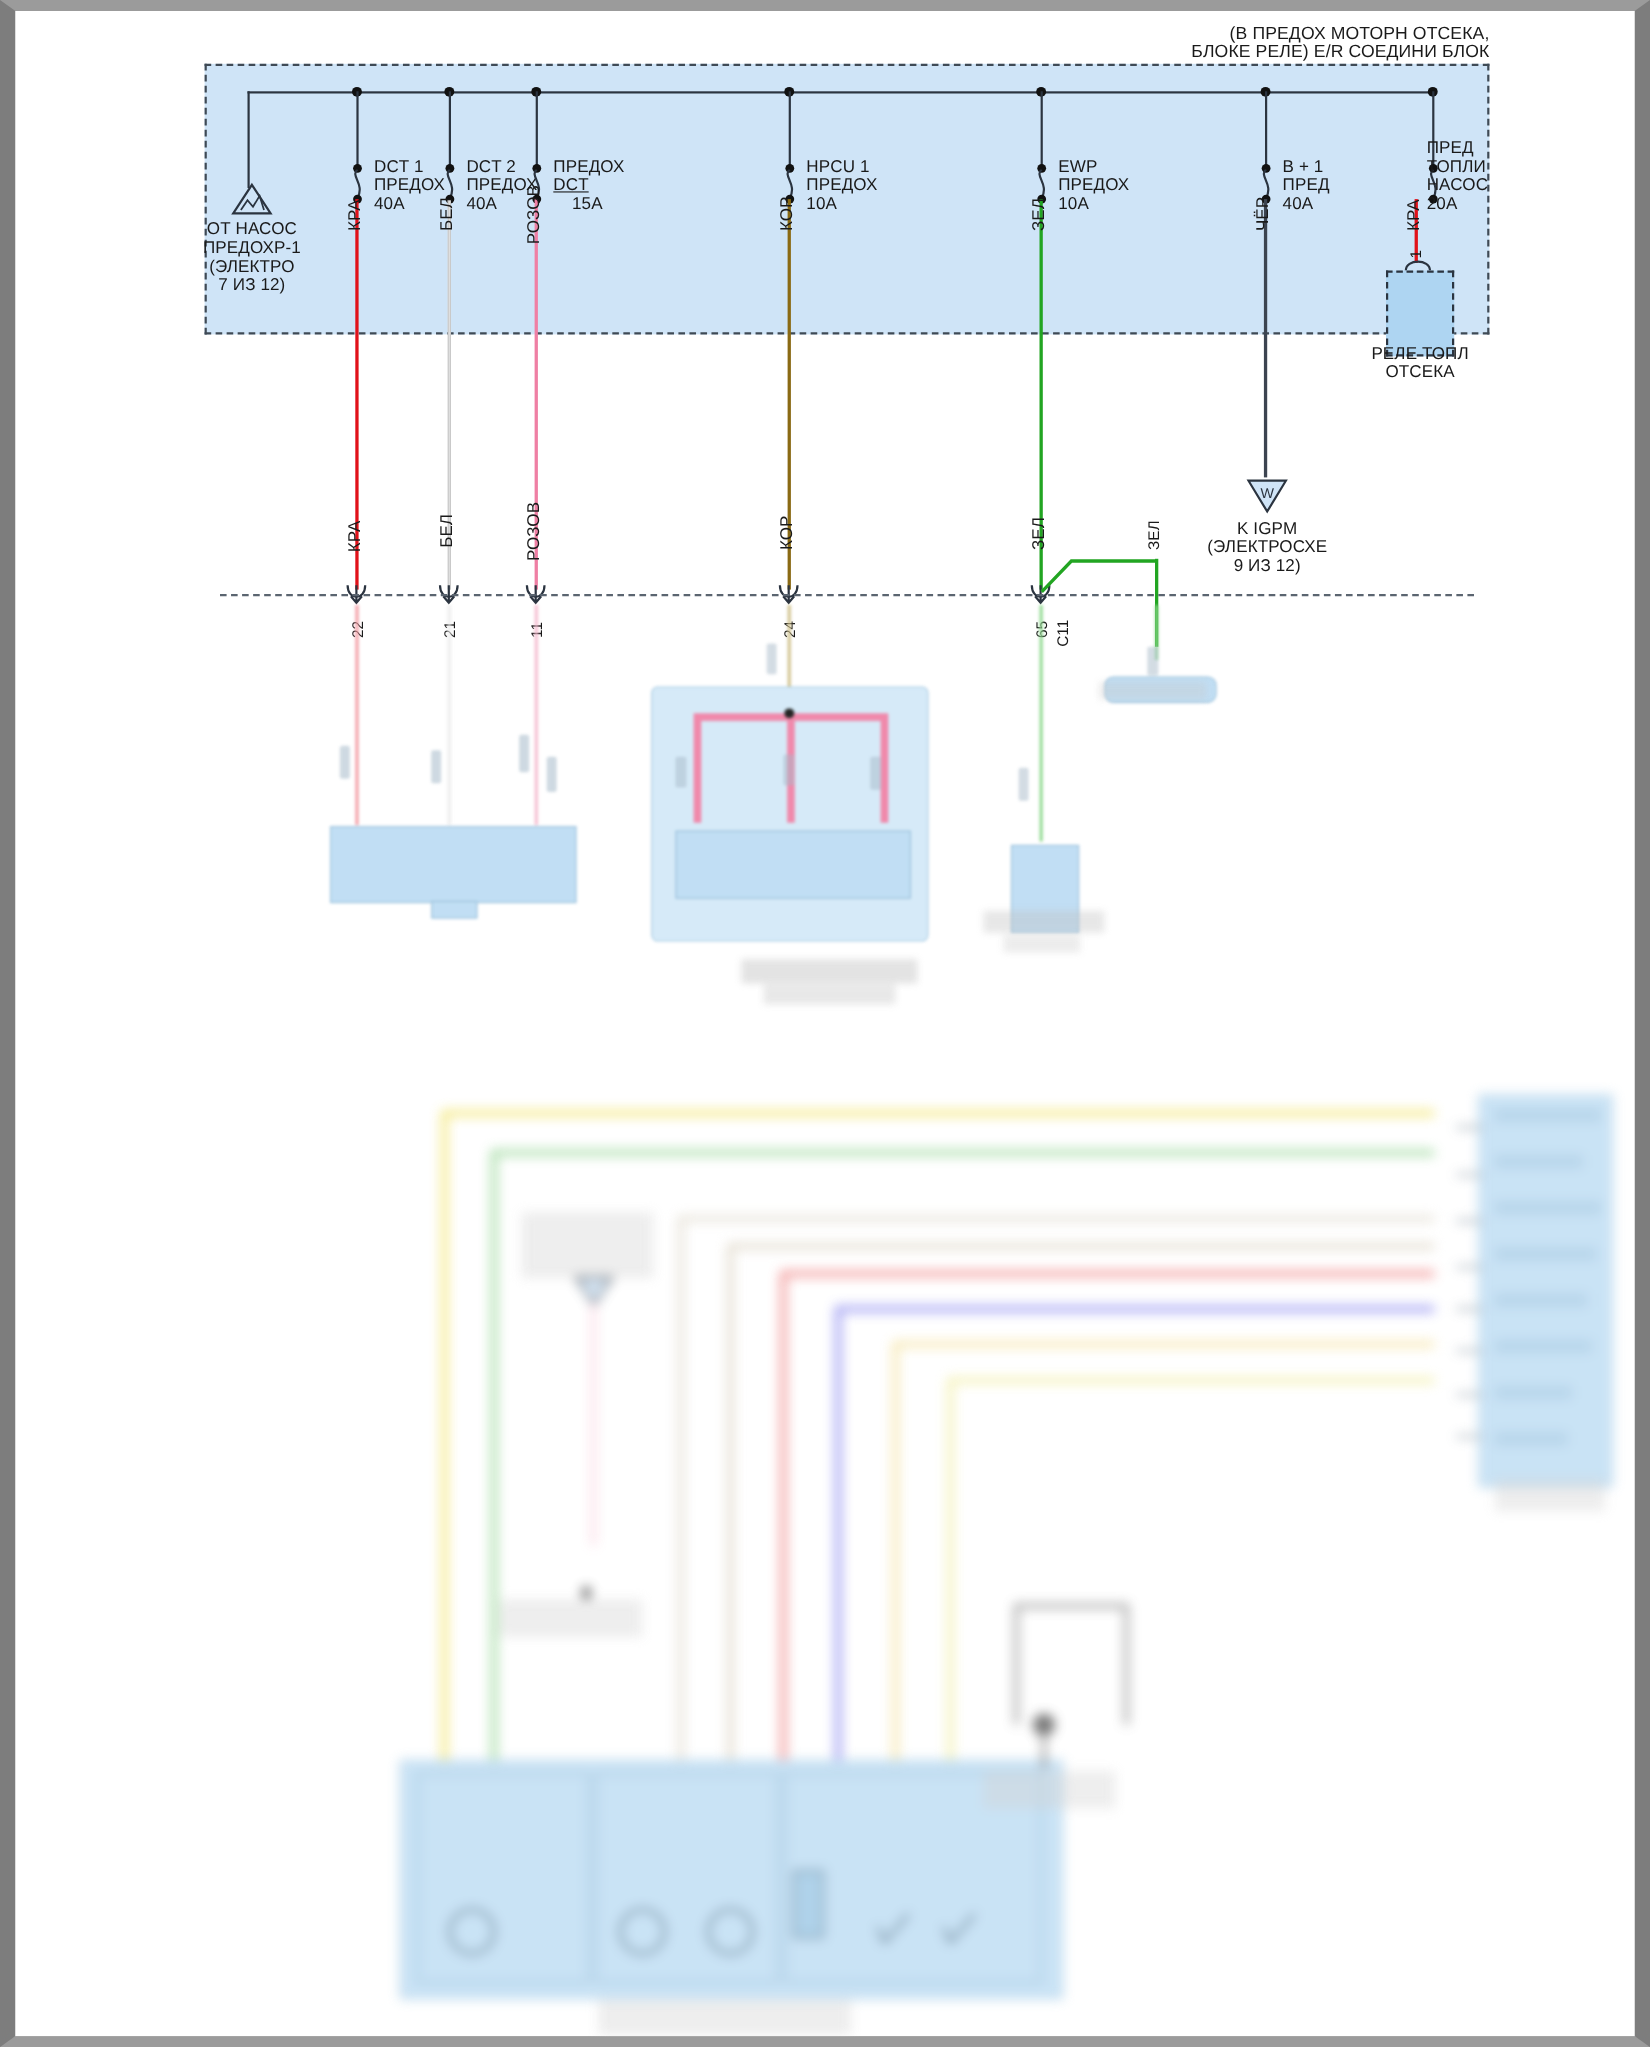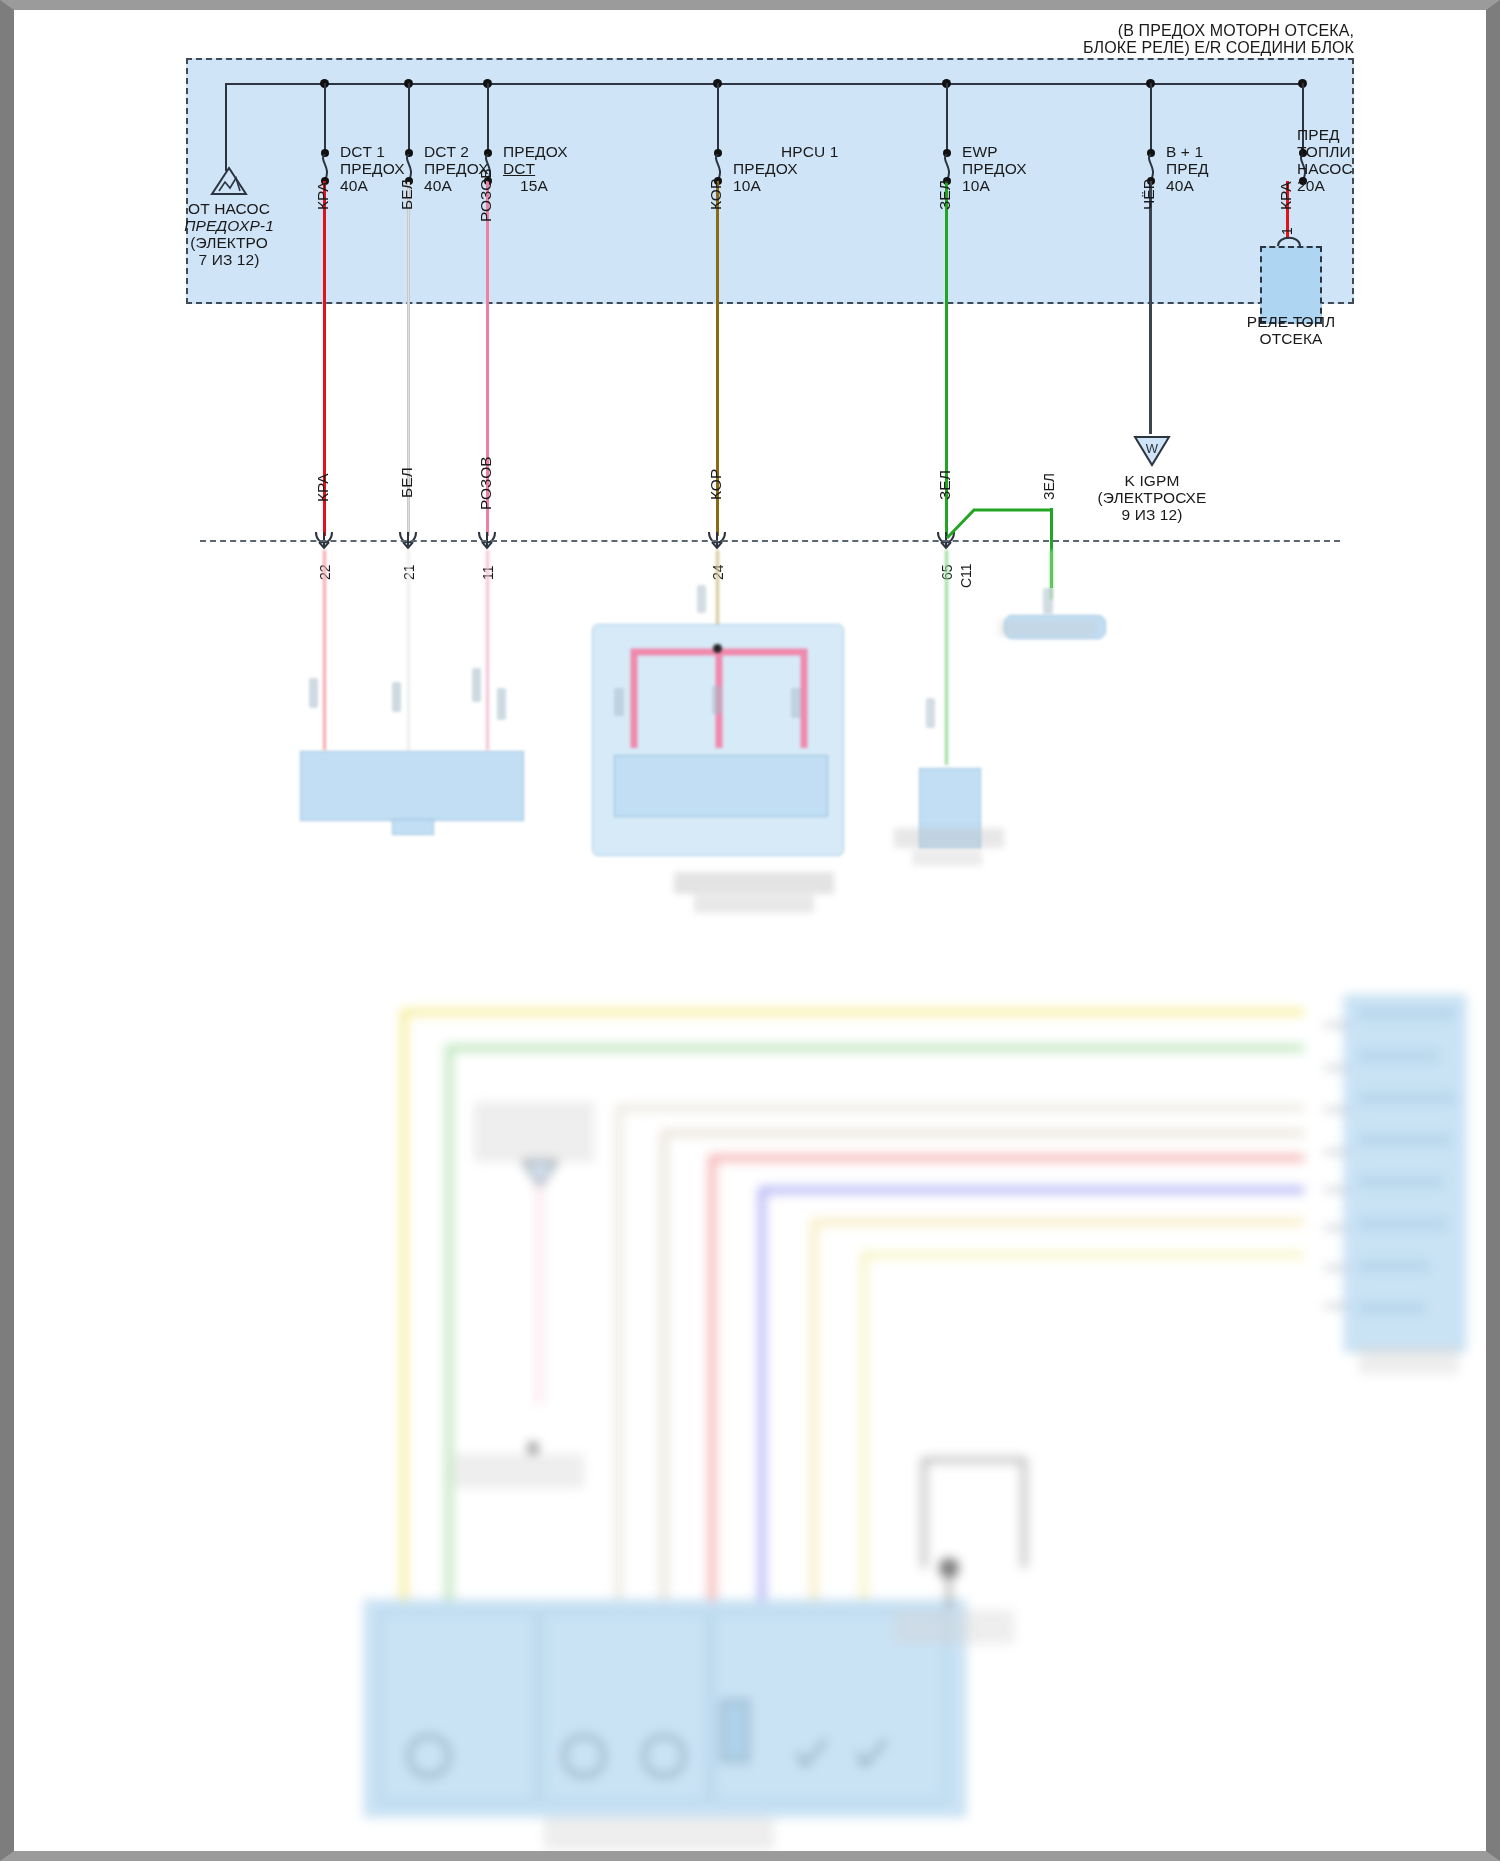--- a/index.html
+++ b/index.html
@@ -94,21 +94,21 @@
   <div class="erbox" style="left:172px;top:48px;width:1168px;height:246px;"></div>
 
   <div class="hline" style="left:211px;top:73px;width:1075px;"></div>
   <div class="vline" style="left:211px;top:73px;height:88px;"></div>
 
   <svg class="abs" style="left:195px;top:155px;width:40px;height:32px;" viewBox="0 0 40 32">
     <polygon points="20,3 37,29 3,29" fill="#cfe4f7" stroke="#2b3440" stroke-width="2"></polygon>
     <polyline points="10,26 16,17 21,23 27,13 31,26" fill="none" stroke="#2b3440" stroke-width="1.6"></polyline>
   </svg>
   <div class="txt c" style="left:145px;top:190px;width:140px;">ОТ НАСОС</div>
-  <div class="txt c" style="left:145px;top:207px;width:140px;font-style:italic;">ПРЕДОХР-1</div>
+  <div class="txt c" style="left:145px;top:207px;width:140px;">ПРЕДОХР-1</div>
   <div class="txt c" style="left:145px;top:224px;width:140px;">(ЭЛЕКТРО</div>
   <div class="txt c" style="left:145px;top:241px;width:140px;">7 ИЗ 12)</div>
 
   <div class="dot" style="left:306px;top:69px;"></div>
   <div class="vline" style="left:310px;top:73px;height:70px;"></div>
   <div class="dotsm" style="left:307px;top:139px;"></div>
   <svg class="fuse" style="left:304px;top:144px;" viewBox="0 0 14 26">
     <path d="M7 0 C0 6, 14 13, 7 26" fill="none" stroke="#2b3440" stroke-width="2"></path>
   </svg>
   <div class="dotsm" style="left:307px;top:167px;"></div>
@@ -162,21 +162,21 @@
   </svg>
   <div class="vtxt vsm" style="left:466px;top:570px;">11</div>
 
   <div class="dot" style="left:699px;top:69px;"></div>
   <div class="vline" style="left:703px;top:73px;height:70px;"></div>
   <div class="dotsm" style="left:700px;top:139px;"></div>
   <svg class="fuse" style="left:697px;top:144px;" viewBox="0 0 14 26">
     <path d="M7 0 C0 6, 14 13, 7 26" fill="none" stroke="#2b3440" stroke-width="2"></path>
   </svg>
   <div class="dotsm" style="left:700px;top:167px;"></div>
-  <div class="txt" style="left:719px;top:133px;margin-left:48px;">HPCU 1</div>
+  <div class="txt" style="left:719px;top:133px;">HPCU 1</div>
   <div class="txt" style="left:719px;top:150px;">ПРЕДОХ</div>
   <div class="txt" style="left:719px;top:167px;">10A</div>
   <div class="wire" style="left:702px;top:171px;height:355px;background:#8a6a14;"></div>
   <div class="vtxt" style="left:693px;top:200px;">КОР</div>
   <div class="vtxt" style="left:693px;top:490px;">КОР</div>
   <svg class="abs" style="left:689px;top:521px;width:28px;height:22px;" viewBox="0 0 28 22">
     <path d="M6 1 C6 15, 22 15, 22 1" fill="none" stroke="#2b3440" stroke-width="2"></path>
     <path d="M14 1 L14 16 M9 11 L14 17 L19 11" fill="none" stroke="#2b3440" stroke-width="2"></path>
   </svg>
   <div class="vtxt vsm" style="left:696px;top:570px;">24</div>

